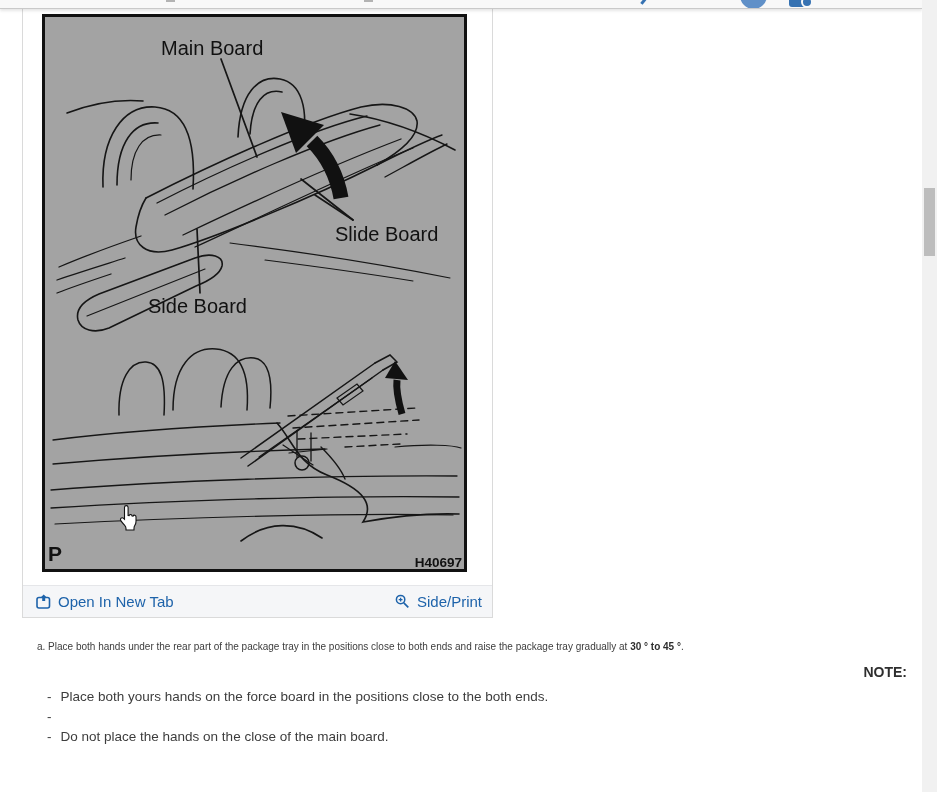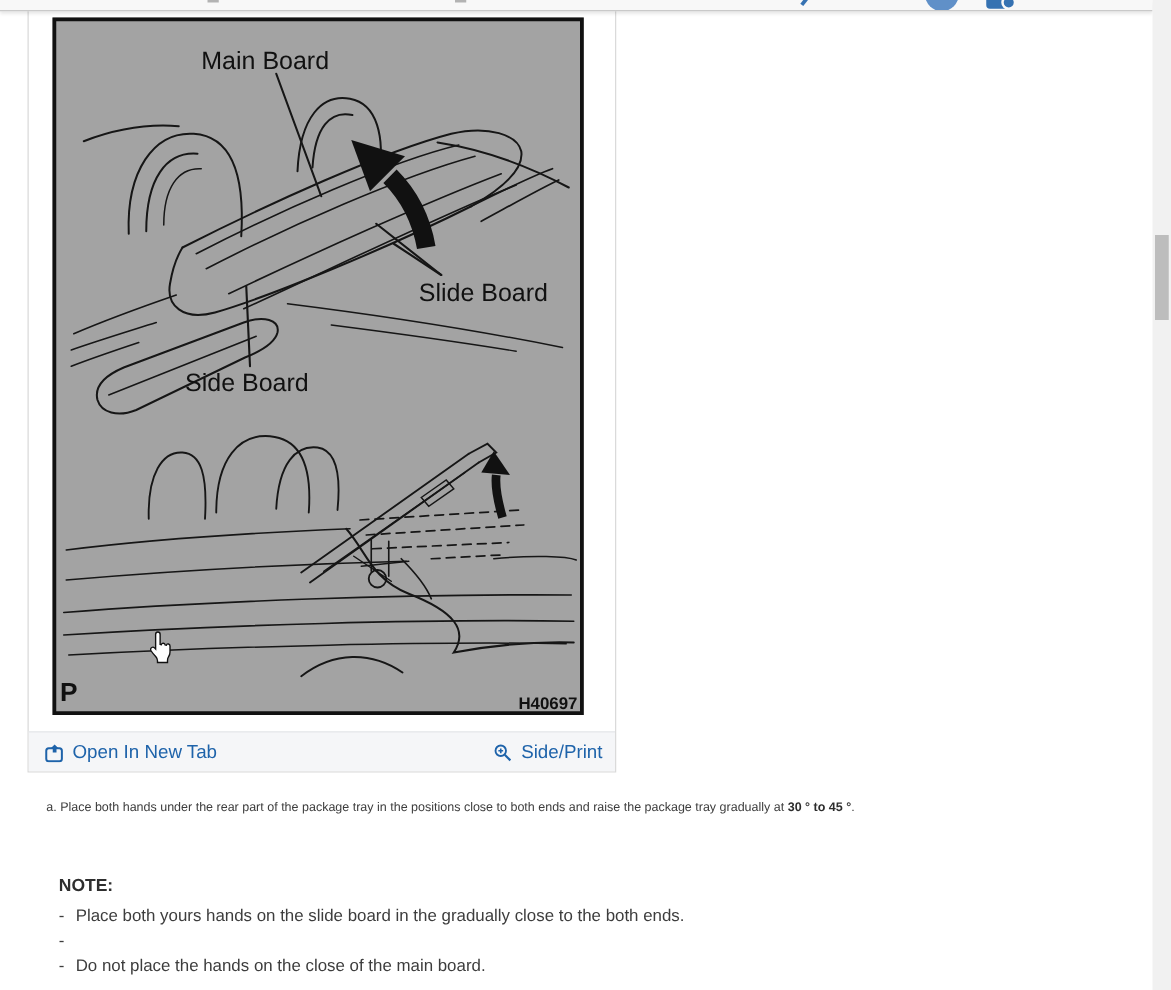--- a/index.html
+++ b/index.html
@@ -38,31 +38,31 @@
     border:3px solid #111; background:#a3a3a3;
   }
   .figure-frame svg { display:block; }
   .figure-footer {
     position:absolute; left:0; bottom:0; width:100%; height:32px;
     background:#f5f6f8; border-top:1px solid #e5e6e9;
     display:flex; align-items:center; justify-content:space-between;
     padding:0 10px 0 13px;
   }
   .fig-link {
-    display:flex; align-items:flex-end; gap:7px;
+    display:flex; align-items:center; gap:7px;
     color:#1e63aa; font-size:15px; text-decoration:none; cursor:pointer;
   }
   .fig-link svg { flex:0 0 auto; }
   
   .step-a {
     position:absolute; left:24px; top:636px; width:888px;
     font-size:10px; line-height:22px; color:#3d3d3d; text-indent:13px;
   }
   .step-a b { color:#2d2d2d; }
-  .note-block { position:absolute; left:47px; top:700px; width:860px; }
+  .note-block { position:absolute; left:47px; top:664px; width:860px;text-align:right; }
   .note-title { font-size:14px; font-weight:bold; color:#2e2e2e; margin-bottom:7px; }
   .note-item { display:flex; gap:9px; font-size:13.5px; line-height:20px; color:#3d3d3d; }
   .note-item .marker { flex:0 0 auto; }
   
   .hand-cursor { position:absolute; left:116px; top:503px; z-index:40; }
 </style>
 </head>
 <body>
 
 <div class="toolbar">
@@ -178,21 +178,21 @@
 <svg class="hand-cursor" width="22" height="30" viewBox="0 0 22 30">
   <path d="M8.5 4.5 C8.5 3.4 9.3 2.6 10.3 2.6 C11.3 2.6 12.1 3.4 12.1 4.5 L12.1 12.5 L13.1 12.7 C13.2 11.9 14 11.4 14.8 11.6 C15.5 11.7 16 12.3 16.1 13 L17.1 13.2 C17.3 12.5 18 12 18.8 12.2 C19.5 12.4 20 13 20 13.8 L20 18.5 C20 20 19.6 21.2 18.9 22.3 C18.3 23.2 18 24.2 18 25.3 L18 27 L10 27 L10 25.6 C10 24.4 9.5 23.3 8.7 22.4 C7.6 21.2 5.9 19.3 4.8 17.6 C4.2 16.7 4.5 15.5 5.4 15 C6.1 14.6 7 14.7 7.6 15.3 L8.5 16.2 Z" fill="#fff" stroke="#111" stroke-width="1.1"></path>
 </svg>
 
 <p class="step-a"><span>a. Place both hands under the rear part of the package tray in the positions close to both ends and raise the package tray gradually at </span><b>30 ° to 45 °</b><span>.</span></p>
 
 <div class="note-block">
   <div class="note-title">NOTE:</div>
   <div class="note-item">
     <span class="marker">-</span>
-    <span>Place both yours hands on the slide board in the gradually close to the both ends.</span>
+    <span>Place both yours hands on the force board in the positions close to the both ends.</span>
   </div>
   <div class="note-item">
     <span class="marker">-</span>
   </div>
   <div class="note-item">
     <span class="marker">-</span>
     <span>Do not place the hands on the close of the main board.</span>
   </div>
 </div>
 

